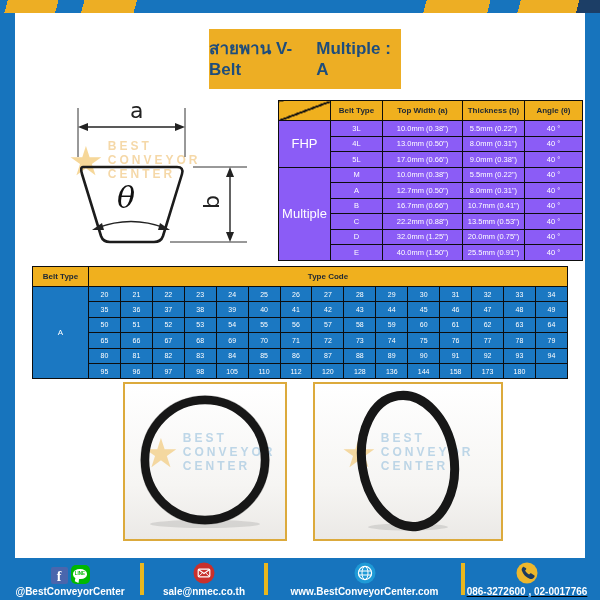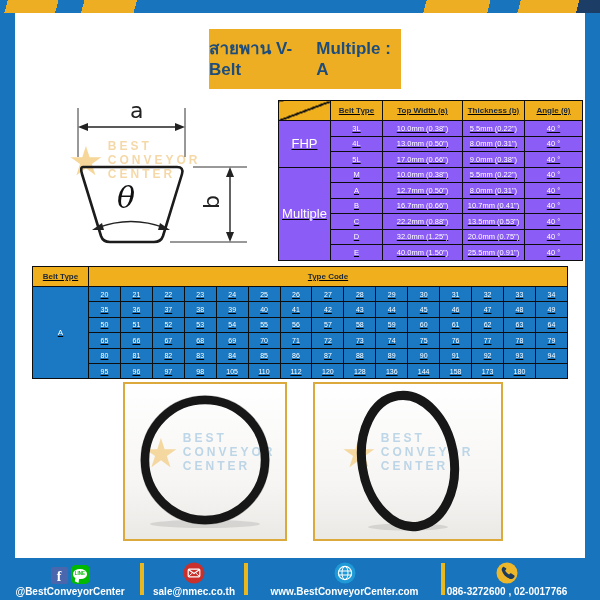--- a/index.html
+++ b/index.html
@@ -20,21 +20,21 @@
   .diagram svg{position:absolute;left:0;top:0;}
 
   
   .wm{position:absolute;display:flex;align-items:center;pointer-events:none;}
   .wm .star{font-size:40px;line-height:1;margin-right:4px;}
   .wm .l{font-weight:bold;letter-spacing:3px;font-size:12px;line-height:1.15;}
   .wm.gold .star{color:rgba(238,182,70,.55);} .wm.gold .l{color:rgba(238,190,110,.6);}
   .wm.blue .star{color:rgba(240,190,90,.55);} .wm.blue .l{color:rgba(130,180,215,.5);}
 
   
-  table{border-collapse:collapse;text-decoration:underline;}
+  table{border-collapse:collapse;}
   .spec{position:absolute;left:278px;top:100px;width:304px;table-layout:fixed;}
   .spec th,.spec td{border:1.4px solid #0d0d0d;text-align:center;padding:0;overflow:hidden;white-space:nowrap;}
   .spec th{background:#f0b01e;color:#222a33;font-size:8px;height:19px;}
   .spec td{background:#8b5cf6;color:#fff;font-size:7.5px;height:14.5px;}
   .spec td.group{font-size:13px;text-align:center;}
   .spec th.diag{background-color:#f0b01e;
     background-image:linear-gradient(to bottom right,transparent calc(50% - 1px),#111 calc(50% - 1px) calc(50% + 1px),transparent calc(50% + 1px));}
 
   
   .size{position:absolute;left:32px;top:266px;width:536px;table-layout:fixed;}
@@ -340,41 +340,41 @@
             <span>f</span>
           </div>
         <div class="lineic">
           <div class="bubble">LINE</div>
           <div class="tail"></div>
         </div>
       </div>
       <div class="flabel">@BestConveyorCenter</div>
     </div>
     <div class="fsep"></div>
-    <div class="fitem" style="width:100px;">
+    <div class="fitem" style="width:120px;">
       <svg width="22" height="22" viewBox="0 0 22 22" style="margin-bottom:2px;">
         <circle cx="11" cy="11" r="10.5" fill="#c9302c"></circle>
         <rect x="5.2" y="7.2" width="11.6" height="7.6" rx="1" fill="none" stroke="#fff" stroke-width="1.2"></rect>
         <path d="M5.4 7.6 L11 11.6 L16.6 7.6" fill="none" stroke="#fff" stroke-width="1.2"></path>
         <path d="M5.6 14.4 L9.2 11 M16.4 14.4 L12.8 11" fill="none" stroke="#fff" stroke-width="0.9"></path>
       </svg>
       <div class="flabel">sale@nmec.co.th</div>
     </div>
     <div class="fsep"></div>
     <div class="fitem" style="width:193px;border-radius:9px;">
       <svg width="22" height="22" viewBox="0 0 22 22" style="margin-bottom:2px;">
         <circle cx="11" cy="11" r="10.5" fill="#1f9ad6"></circle>
         <circle cx="11" cy="11" r="6.6" fill="none" stroke="#fff" stroke-width="1.2"></circle>
         <ellipse cx="11" cy="11" rx="3" ry="6.6" fill="none" stroke="#fff" stroke-width="1"></ellipse>
         <path d="M4.6 9 L17.4 9 M4.6 13 L17.4 13" stroke="#fff" stroke-width="1" fill="none"></path>
       </svg>
       <div class="flabel">www.BestConveyorCenter.com</div>
     </div>
     <div class="fsep"></div>
-    <div class="fitem" style="width:124px;">
+    <div class="fitem" style="width:124px;text-decoration:underline;">
       <svg width="22" height="22" viewBox="0 0 22 22" style="margin-bottom:2px;">
         <circle cx="11" cy="11" r="10.5" fill="#edb72c"></circle>
         <path d="M7 4.9c-1.1.9-1.6 2.3-1.2 3.7 1.3 4 4.3 7 8.3 8.3 1.4.4 2.8-.1 3.7-1.2l.6-.8c.4-.5.3-1.3-.3-1.7l-2.7-1.7c-.5-.3-1.1-.2-1.5.2l-.8.8c-1.7-.9-3.1-2.3-4-4l.8-.8c.4-.4.5-1 .2-1.5L8.4 5.2c-.4-.6-1.2-.7-1.4-.3z" fill="#1d3a5f"></path>
       </svg>
       <div class="flabel">086-3272600 , 02-0017766</div>
     </div>
   </div>
 </div>
 
 </body></html>

